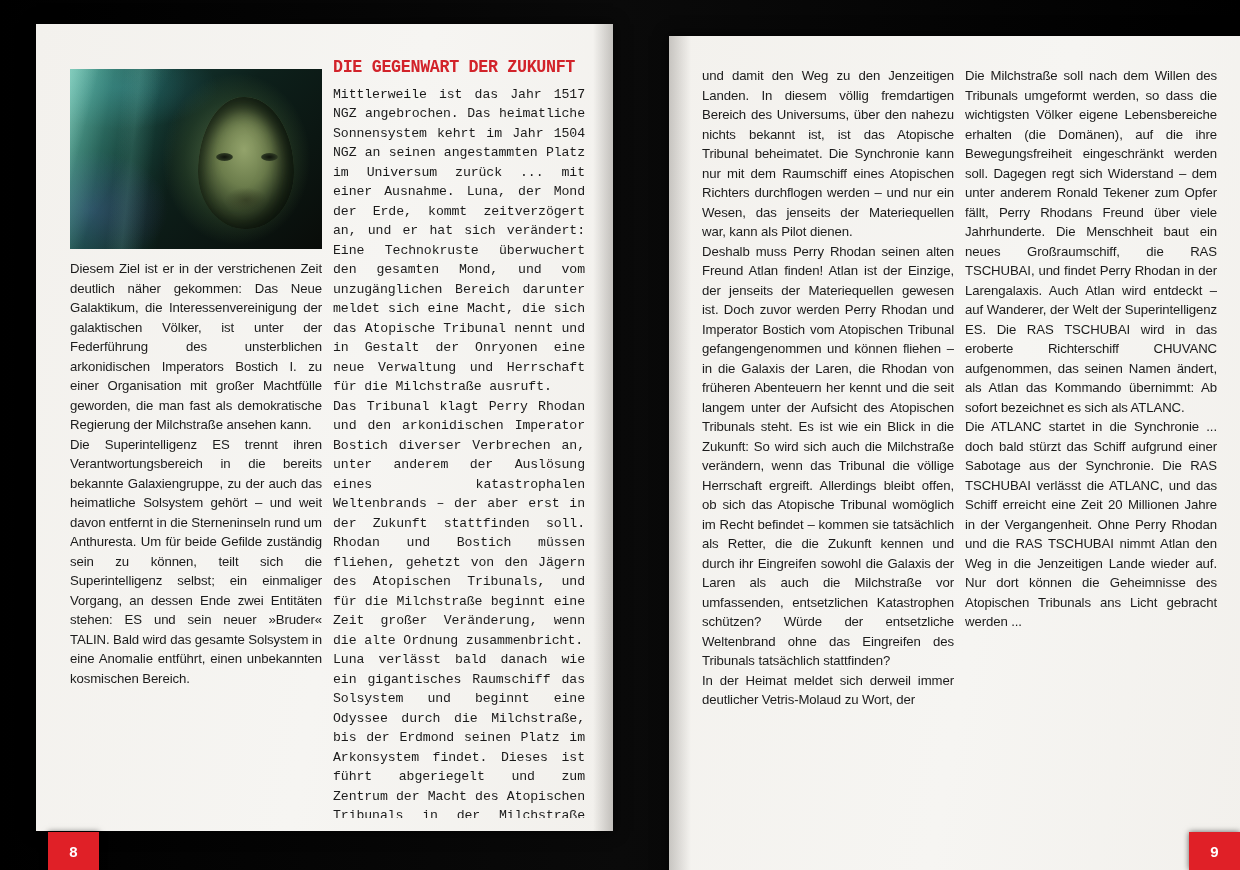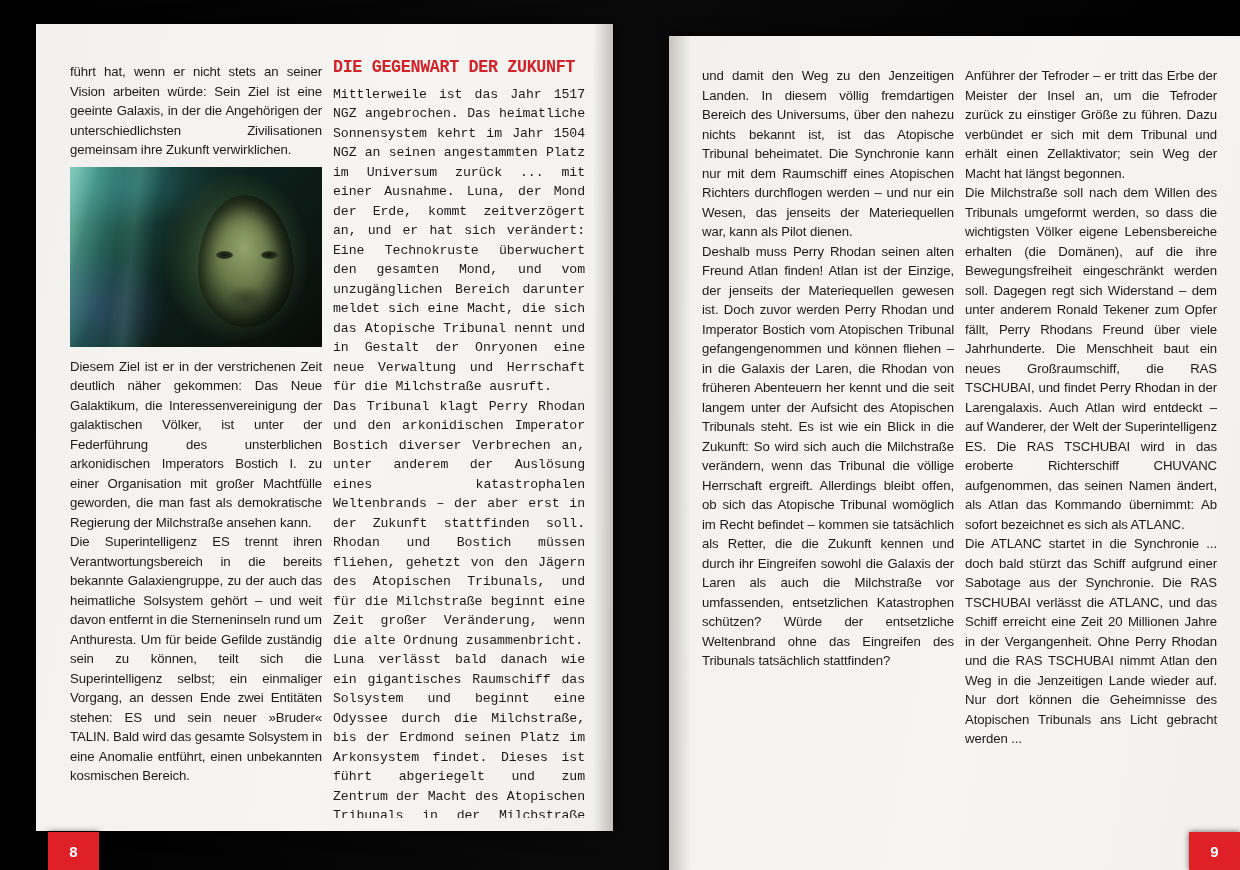--- a/index.html
+++ b/index.html
@@ -128,43 +128,42 @@
   .pagenum-left  { left: 48px; }
   .pagenum-right { left: 1189px; }
 </style>
 </head>
 <body>
 
 <div class="canvas">
 
   <div class="page page-left">
     <div class="col col-l1">
-      <p>führt hat, wenn er nicht stets an seiner Vision arbeiten würde: Sein Ziel ist eine geeinte Galaxis, in der die Angehörigen der unterschiedlichsten Zivilisationen gemeinsam ihre Zukunft verwirklichen.</p>
       <div class="portrait">
         <div class="face"></div>
         <div class="glare"></div>
       </div>
       <p>Diesem Ziel ist er in der verstrichenen Zeit deutlich näher gekommen: Das Neue Galaktikum, die Interessenvereinigung der galaktischen Völker, ist unter der Federführung des unsterblichen arkonidischen Imperators Bostich I. zu einer Organisation mit großer Machtfülle geworden, die man fast als demokratische Regierung der Milchstraße ansehen kann.</p>
       <p>Die Superintelligenz ES trennt ihren Verantwortungsbereich in die bereits bekannte Galaxiengruppe, zu der auch das heimatliche Solsystem gehört – und weit davon entfernt in die Sterneninseln rund um Anthuresta. Um für beide Gefilde zuständig sein zu können, teilt sich die Superintelligenz selbst; ein einmaliger Vorgang, an dessen Ende zwei Entitäten stehen: ES und sein neuer »Bruder« TALIN. Bald wird das gesamte Solsystem in eine Anomalie entführt, einen unbekannten kosmischen Bereich.</p>
     </div>
     <div class="col col-l2">
       <h1 class="heading">DIE GEGENWART DER ZUKUNFT</h1>
       <p>Mittlerweile ist das Jahr 1517 NGZ angebrochen. Das heimatliche Sonnensystem kehrt im Jahr 1504 NGZ an seinen angestammten Platz im Universum zurück ... mit einer Ausnahme. Luna, der Mond der Erde, kommt zeitverzögert an, und er hat sich verändert: Eine Technokruste überwuchert den gesamten Mond, und vom unzugänglichen Bereich darunter meldet sich eine Macht, die sich das Atopische Tribunal nennt und in Gestalt der Onryonen eine neue Verwaltung und Herrschaft für die Milchstraße ausruft.</p>
       <p>Das Tribunal klagt Perry Rhodan und den arkonidischen Imperator Bostich diverser Verbrechen an, unter anderem der Auslösung eines katastrophalen Weltenbrands – der aber erst in der Zukunft stattfinden soll. Rhodan und Bostich müssen fliehen, gehetzt von den Jägern des Atopischen Tribunals, und für die Milchstraße beginnt eine Zeit großer Veränderung, wenn die alte Ordnung zusammenbricht.</p>
       <p>Luna verlässt bald danach wie ein gigantisches Raumschiff das Solsystem und beginnt eine Odyssee durch die Milchstraße, bis der Erdmond seinen Platz im Arkonsystem findet. Dieses ist führt abgeriegelt und zum Zentrum der Macht des Atopischen Tribunals in der Milchstraße geworden.</p>
     </div>
   </div>
 
   <div class="page page-right">
     <div class="col col-r1">
       <p>und damit den Weg zu den Jenzeitigen Landen. In diesem völlig fremdartigen Bereich des Universums, über den nahezu nichts bekannt ist, ist das Atopische Tribunal beheimatet. Die Synchronie kann nur mit dem Raumschiff eines Atopischen Richters durchflogen werden – und nur ein Wesen, das jenseits der Materiequellen war, kann als Pilot dienen.</p>
       <p>Deshalb muss Perry Rhodan seinen alten Freund Atlan finden! Atlan ist der Einzige, der jenseits der Materiequellen gewesen ist. Doch zuvor werden Perry Rhodan und Imperator Bostich vom Atopischen Tribunal gefangengenommen und können fliehen – in die Galaxis der Laren, die Rhodan von früheren Abenteuern her kennt und die seit langem unter der Aufsicht des Atopischen Tribunals steht. Es ist wie ein Blick in die Zukunft: So wird sich auch die Milchstraße verändern, wenn das Tribunal die völlige Herrschaft ergreift.  Allerdings bleibt offen, ob sich das Atopische Tribunal womöglich im Recht befindet – kommen sie tatsächlich als Retter, die die Zukunft kennen und durch ihr Eingreifen sowohl die Galaxis der Laren als auch die Milchstraße vor umfassenden, entsetzlichen Katastrophen schützen? Würde der entsetzliche Weltenbrand ohne das Eingreifen des Tribunals tatsächlich stattfinden?</p>
+      <p>In der Heimat meldet sich derweil immer deutlicher Vetris-Molaud zu Wort, der</p>
     </div>
     <div class="col col-r2">
-      <p>Anführer der Tefroder – er tritt das Erbe der Meister der Insel an, um die Tefroder zurück zu einstiger Größe zu führen. Dazu verbündet er sich mit dem Tribunal und erhält einen Zellaktivator; sein Weg der Macht hat längst begonnen.</p>
       <p>Die Milchstraße soll nach dem Willen des Tribunals umgeformt werden, so dass die wichtigsten Völker eigene Lebensbereiche erhalten (die Domänen), auf die ihre Bewegungsfreiheit eingeschränkt werden soll. Dagegen regt sich Widerstand – dem unter anderem Ronald Tekener zum Opfer fällt, Perry Rhodans Freund über viele Jahrhunderte. Die Menschheit baut ein neues Großraumschiff, die RAS TSCHUBAI, und findet Perry Rhodan in der Larengalaxis. Auch Atlan wird entdeckt – auf Wanderer, der Welt der Superintelligenz ES. Die RAS TSCHUBAI wird in das eroberte Richterschiff CHUVANC aufgenommen, das seinen Namen ändert, als Atlan das Kommando übernimmt: Ab sofort bezeichnet es sich als ATLANC.</p>
       <p>Die ATLANC startet in die Synchronie ... doch bald stürzt das Schiff aufgrund einer Sabotage aus der Synchronie. Die RAS TSCHUBAI verlässt die ATLANC, und das Schiff erreicht eine Zeit 20 Millionen Jahre in der Vergangenheit. Ohne Perry Rhodan und die RAS TSCHUBAI nimmt Atlan den Weg in die Jenzeitigen Lande wieder auf. Nur dort können die Geheimnisse des Atopischen Tribunals ans Licht gebracht werden ...</p>
     </div>
   </div>
 
   <div class="pagenum pagenum-left">8</div>
   <div class="pagenum pagenum-right">9</div>
 
 </div>
 

